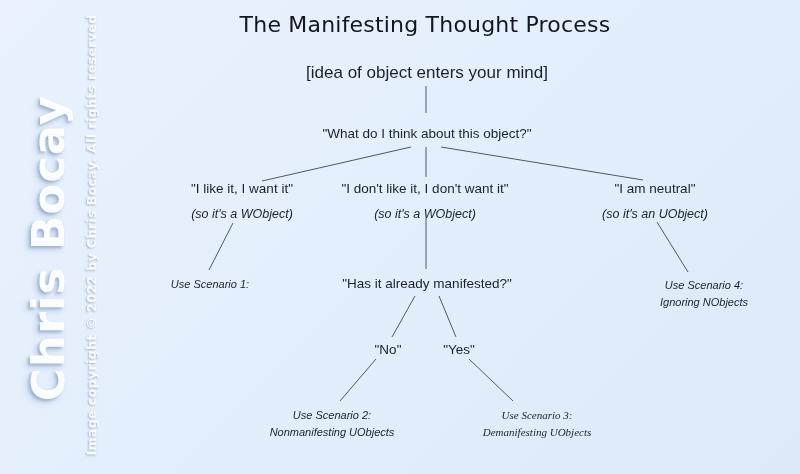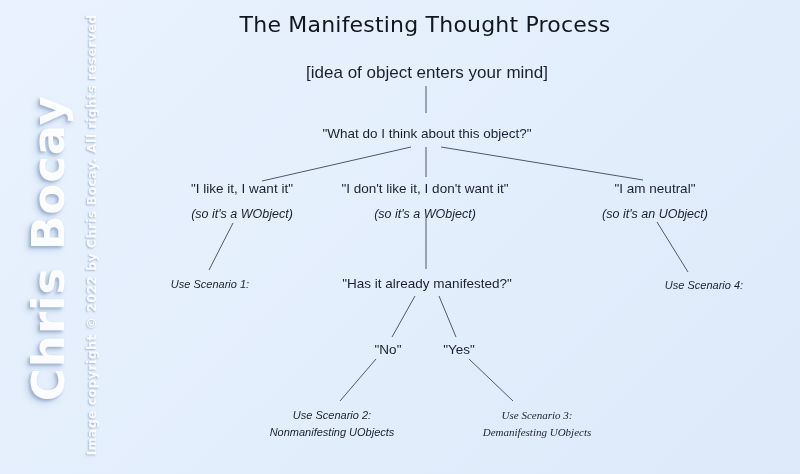--- a/index.html
+++ b/index.html
@@ -113,20 +113,21 @@
     <div>"I am neutral"</div>
     <div class="sub">(so it's an UObject)</div>
   </div>
 
   <div class="node scenario" style="left:210px; top:276px;">
     <div>Use Scenario 1:</div>
   </div>
   <div class="node" style="left:427px; top:276px;">"Has it already manifested?"</div>
   <div class="node scenario" style="left:697px; top:277px;margin-left:7px;">
     <div>Use Scenario 4:</div>
+    <div>Ignoring NObjects</div>
   </div>
 
   <div class="node" style="left:388px; top:342px;">"No"</div>
   <div class="node" style="left:459px; top:342px;">"Yes"</div>
 
   <div class="node scenario" style="left:332px; top:407px;font-style:italic;">
     <div>Use Scenario 2:</div>
     <div>Nonmanifesting UObjects</div>
   </div>
   <div class="node scenario" style="left:537px; top:407px;font-family:Liberation Serif, serif;">

